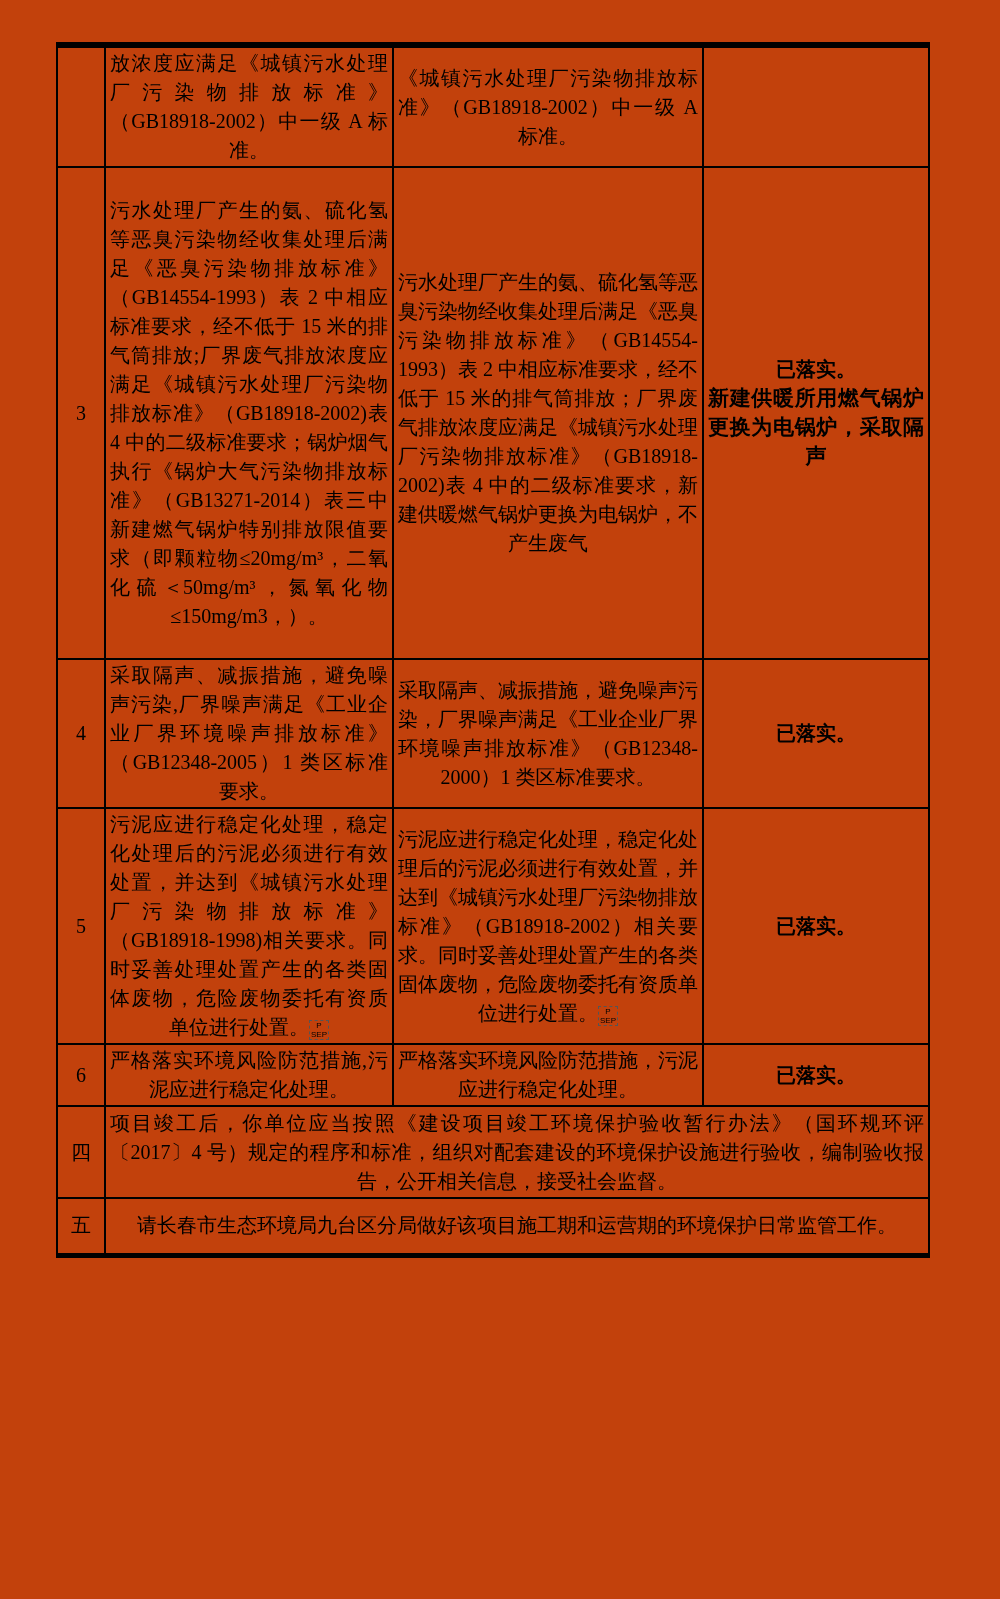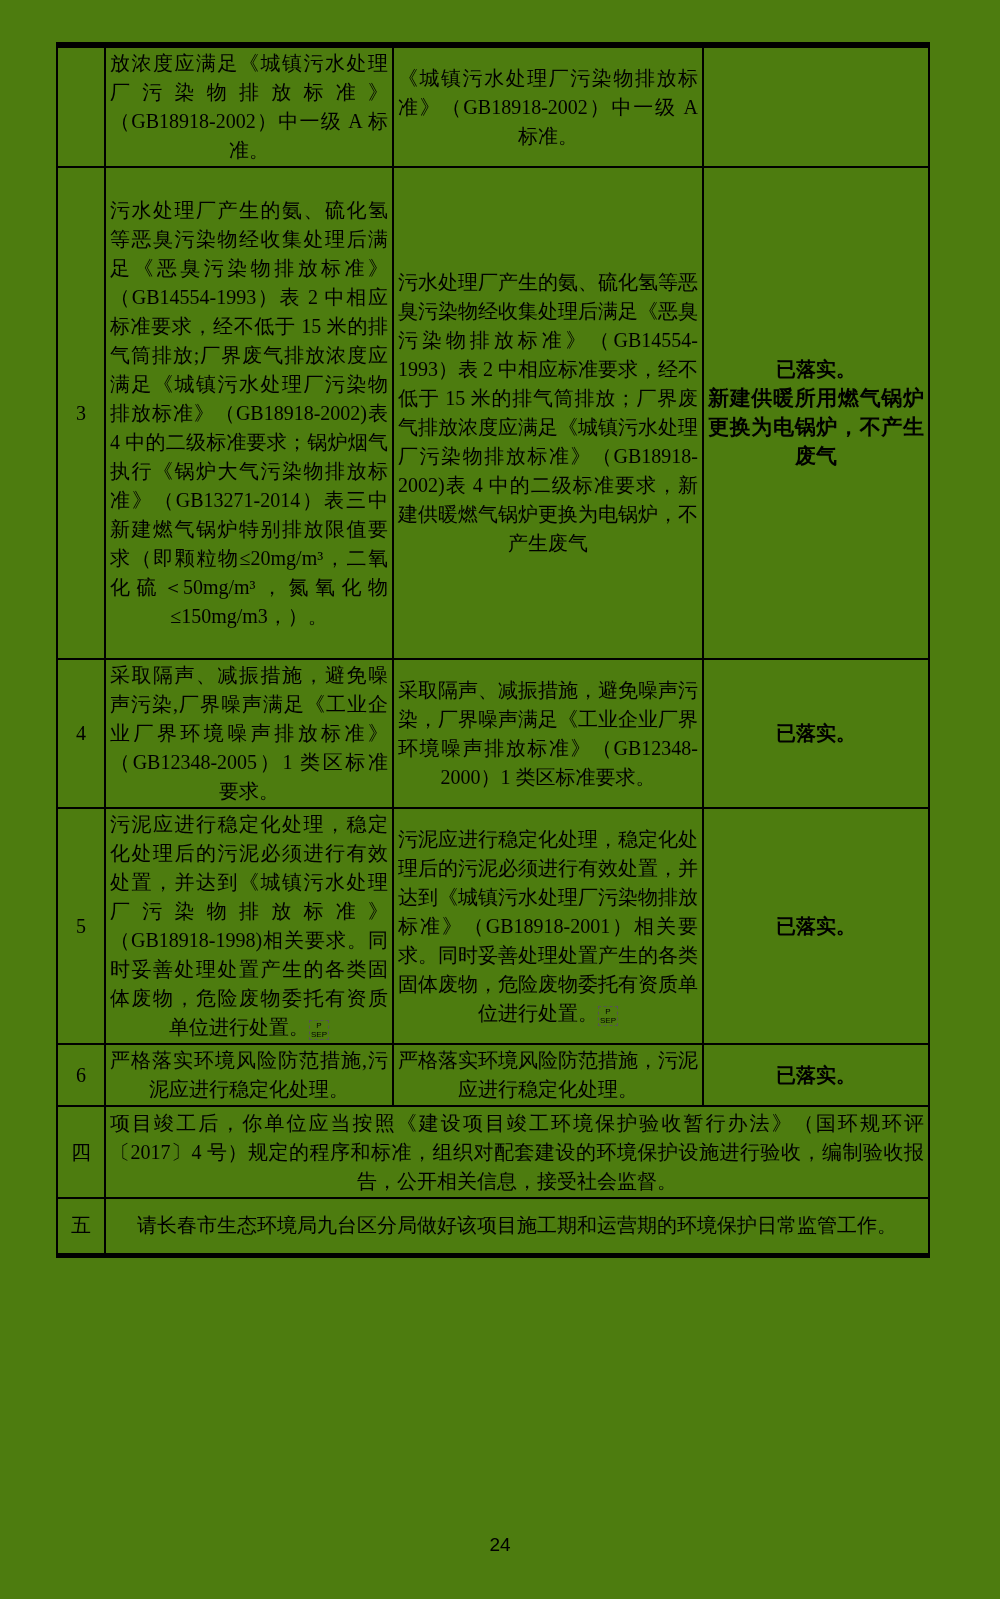--- a/index.html
+++ b/index.html
@@ -8,21 +8,21 @@
     background: #ffffff;
     width: 1000px;
     height: 1599px;
     font-family: "Liberation Serif", "DejaVu Serif", serif;
     color: #000;
   }
   .page {
     position: relative;
     width: 1000px;
     height: 1599px;
-    background: #4d7c0f;
+    background: #c2410c;
     overflow: hidden;
   }
   table.doc-table {
     position: absolute;
     left: 56px;
     top: 42px;
     width: 872px;
     table-layout: fixed;
     border-collapse: collapse;
     border: 2px solid #000;
@@ -114,42 +114,42 @@
       <tr class="row-3">
         <td class="no">3</td>
         <td class="cell">
           <span>污水处理厂产生的氨、硫化氢等恶臭污染物经收集处理后满足《恶臭污染物排放标准》（GB14554-1993）表 2 中相应标准要求，经不低于 15 米的排气筒排放;厂界废气排放浓度应满足《城镇污水处理厂污染物排放标准》（GB18918-2002)表 4 中的二级标准要求；锅炉烟气执行《锅炉大气污染物排放标准》（GB13271-2014）表三中新建燃气锅炉特别排放限值要求（即颗粒物≤20mg/m³，二氧化硫＜50mg/m³，氮氧化物≤150mg/m3，）。</span>
         </td>
         <td class="cell">
           <span>污水处理厂产生的氨、硫化氢等恶臭污染物经收集处理后满足《恶臭污染物排放标准》（GB14554-1993）表 2 中相应标准要求，经不低于 15 米的排气筒排放；厂界废气排放浓度应满足《城镇污水处理厂污染物排放标准》（GB18918-2002)表 4 中的二级标准要求，新建供暖燃气锅炉更换为电锅炉，不产生废气</span>
         </td>
         <td class="status">
           <div>已落实。</div>
-          <div class="status-note">新建供暖所用燃气锅炉更换为电锅炉，不产生废气</div>
+          <div class="status-note">新建供暖所用燃气锅炉更换为电锅炉，采取隔声</div>
         </td>
       </tr>
 
       <tr class="row-4">
         <td class="no">4</td>
         <td class="cell">
           <span>采取隔声、减振措施，避免噪声污染,厂界噪声满足《工业企业厂界环境噪声排放标准》（GB12348-2005）1 类区标准要求。</span>
         </td>
         <td class="cell">
           <span>采取隔声、减振措施，避免噪声污染，厂界噪声满足《工业企业厂界环境噪声排放标准》（GB12348-2000）1 类区标准要求。</span>
         </td>
         <td class="status">已落实。</td>
       </tr>
 
       <tr class="row-5">
         <td class="no">5</td>
         <td class="cell">
           <span>污泥应进行稳定化处理，稳定化处理后的污泥必须进行有效处置，并达到《城镇污水处理厂污染物排放标准》（GB18918-1998)相关要求。同时妥善处理处置产生的各类固体废物，危险废物委托有资质单位进行处置。</span><span class="sepmark"><span>P</span><span>SEP</span></span>
         </td>
         <td class="cell">
-          <span>污泥应进行稳定化处理，稳定化处理后的污泥必须进行有效处置，并达到《城镇污水处理厂污染物排放标准》（GB18918-2001）相关要求。同时妥善处理处置产生的各类固体废物，危险废物委托有资质单位进行处置。</span><span class="sepmark"><span>P</span><span>SEP</span></span>
+          <span>污泥应进行稳定化处理，稳定化处理后的污泥必须进行有效处置，并达到《城镇污水处理厂污染物排放标准》（GB18918-2002）相关要求。同时妥善处理处置产生的各类固体废物，危险废物委托有资质单位进行处置。</span><span class="sepmark"><span>P</span><span>SEP</span></span>
         </td>
         <td class="status">已落实。</td>
       </tr>
 
       <tr class="row-6">
         <td class="no">6</td>
         <td class="cell">
           <span>严格落实环境风险防范措施,污泥应进行稳定化处理。</span>
         </td>
         <td class="cell">
@@ -168,15 +168,14 @@
       <tr class="row-wu">
         <td class="no">五</td>
         <td class="cell" colspan="3">
           <span>请长春市生态环境局九台区分局做好该项目施工期和运营期的环境保护日常监管工作。</span>
         </td>
       </tr>
 
     </tbody>
   </table>
 
-  <div class="page-number">24</div>
 
 </div>
 
 </body></html>

